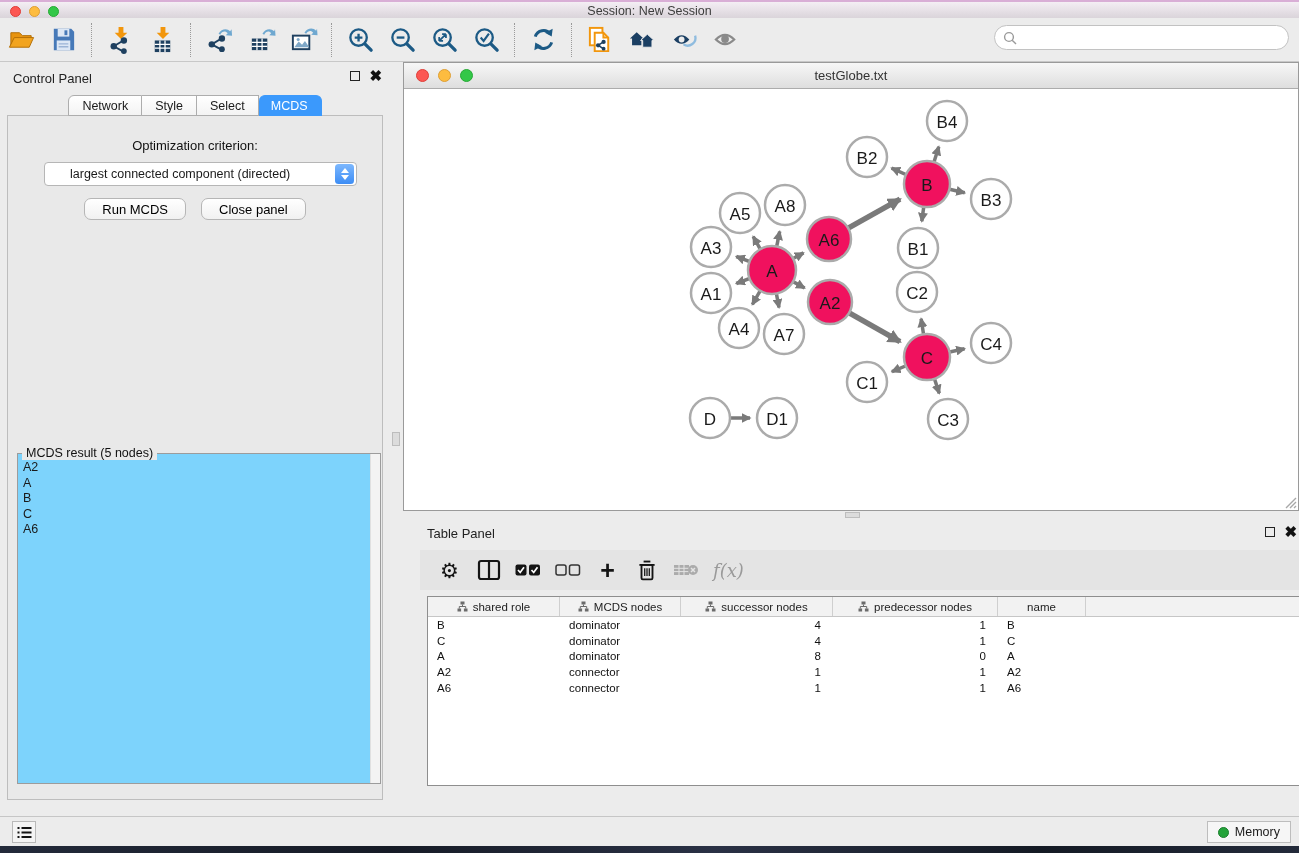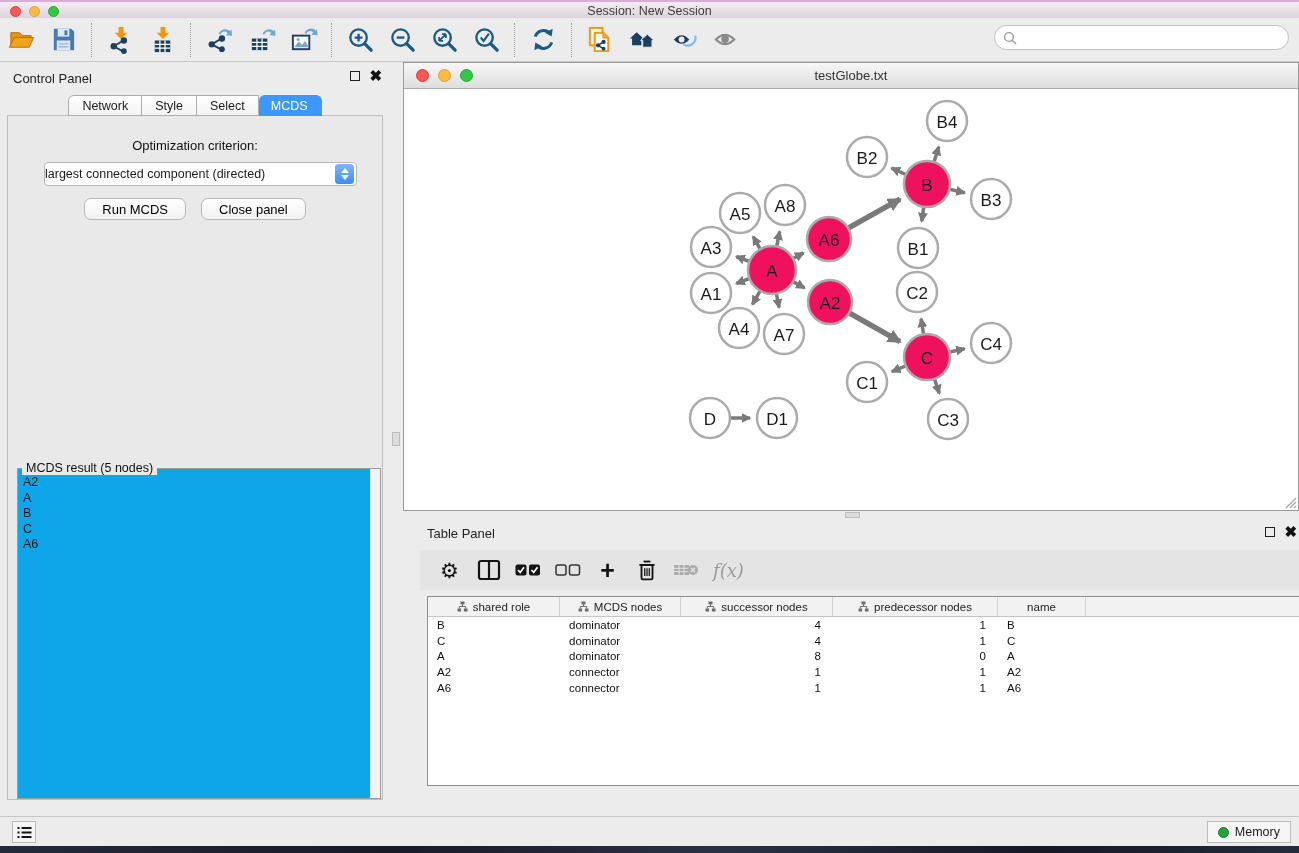--- a/index.html
+++ b/index.html
@@ -37,29 +37,29 @@
   .cp-tabs { position:absolute; left:0; right:0; top:33px; display:flex; justify-content:center; z-index:2; }
   .cp-tab { height:21px; padding:0 13px; display:flex; align-items:center; background:linear-gradient(#fff,#F3F3F3);
     border:1px solid #ADADAD; border-left-width:0; font-size:12.5px; }
   .cp-tab:first-child { border-left-width:1px; border-top-left-radius:6px; }
   .cp-tab:last-child { border-top-right-radius:6px;padding-left:12px; }
   .cp-tab.active { background:#3B99FC; color:#fff; border-color:#3B99FC; border-top-right-radius:6px; border-top-left-radius:6px; }
   .cp-body { position:absolute; left:7px; right:7px; top:53px; bottom:16px; background:#E9E9E9; border:1px solid #BDBDBD; }
   .opt-label { text-align:center; margin-top:22px; font-size:13px; color:#111; }
   .dropdown { position:absolute; left:36px; top:46px; width:313px; height:24px; background:#fff; border:1px solid #B6B6B6;
     border-radius:4px; display:flex; align-items:center; }
-  .dd-text { flex:1; padding-left:0; font-size:12.5px; white-space:nowrap; }
+  .dd-text { flex:1; padding-left:25px; font-size:12.5px; white-space:nowrap; }
   .dd-stepper { width:19px; height:20px; margin-right:2px; border-radius:3.5px; background:linear-gradient(#7DB8FE,#3D8DF5);
     display:flex; flex-direction:column; align-items:center; justify-content:center; gap:2px; }
   .dd-stepper .up { width:0; height:0; border-left:4px solid transparent; border-right:4px solid transparent; border-bottom:5px solid #fff; }
   .dd-stepper .down { width:0; height:0; border-left:4px solid transparent; border-right:4px solid transparent; border-top:5px solid #fff; }
   .cp-buttons { position:absolute; left:0; right:0; top:82px; display:flex; justify-content:center; gap:15px; }
   .mac-btn { height:22px; padding:0 17px; background:linear-gradient(#fff,#F1F1F1); border:1px solid #B6B6B6; border-radius:7px;
     font-size:13px; display:flex; align-items:center; font-family:"Liberation Sans",sans-serif; }
-  .result-box { position:absolute; left:9px; width:364px; top:352px; height:331px; background:#0ea5e9; border:1px solid #9C9C9C;padding-left:16px; }
+  .result-box { position:absolute; left:9px; width:364px; top:337px; height:331px; background:#7dd3fc; border:1px solid #9C9C9C;padding-left:16px; }
   .result-legend { position:absolute; top:-8px; left:4px; background:#E9E9E9; padding:0 4px; font-size:12.5px; color:#111; }
   .result-list { position:absolute; left:1px; right:11px; top:6px; bottom:1px; overflow:hidden; }
   .result-item { font-size:12.5px; line-height:15.5px; padding-left:4px; }
   .result-scroll { position:absolute; right:0; top:0; bottom:0; width:10px; background:#F3F3F3; border-left:1px solid #E0E0E0; }
 
   
   .v-divider { position:absolute; left:390px; top:62px; width:13px; height:754px; background:#ECECEC; }
   .v-handle { position:absolute; left:2px; top:370px; width:8px; height:14px; background:#DCDCDC; border:1px solid #BDBDBD; }
 
   

